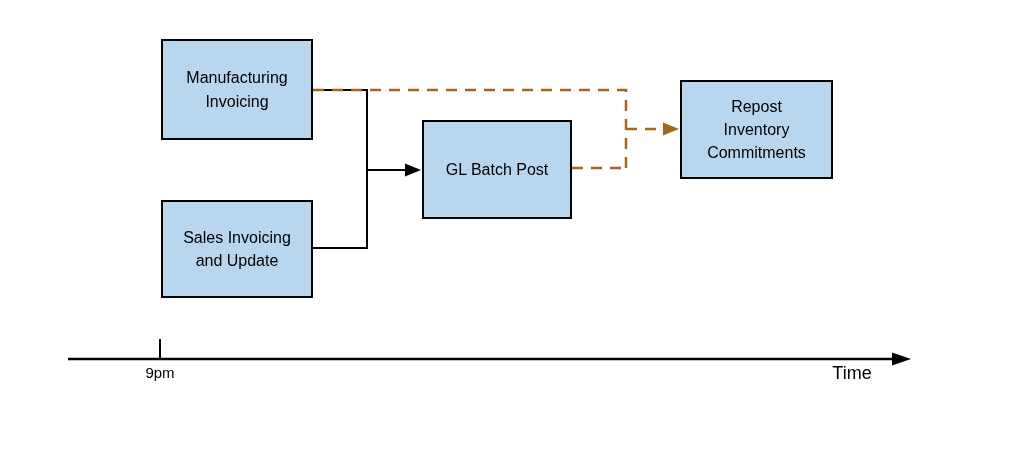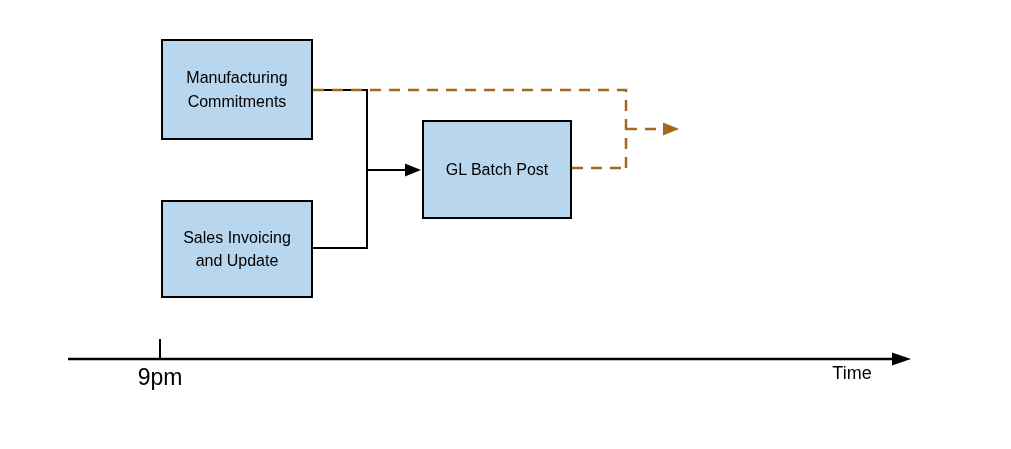--- a/index.html
+++ b/index.html
@@ -37,21 +37,21 @@
     line-height: 1.45;
     color: #000000;
   }
   .node-manufacturing { left: 161px; top: 39px;  width: 152px; height: 101px; }
   .node-sales         { left: 161px; top: 200px; width: 152px; height: 98px;  }
   .node-gl            { left: 422px; top: 120px; width: 150px; height: 99px;  }
   .node-repost        { left: 680px; top: 80px;  width: 153px; height: 99px;  }
   .axis-label {
     position: absolute;
     transform: translateX(-50%);
-    font-size: 23px;
+    font-size: 15px;
     color: #000000;
     white-space: nowrap;
   }
   .label-9pm  { left: 160px; top: 364px; }
   .label-time { left: 852px; top: 363px; font-size: 18px; }
 </style>
 </head>
 <body>
 
 <div class="canvas">
@@ -70,29 +70,34 @@
     <path d="M626 129 H662" fill="none" stroke-width="2.5" stroke-dasharray="11 8" stroke="#A2691D"></path>
     <polygon points="679,129 663,122.5 663,135.5" fill="#A2691D"></polygon>
 
     <path d="M68 359 H892" fill="none" stroke-width="2.5" stroke="#000000"></path>
     <polygon points="911,359 892,352.5 892,365.5" fill="#000000"></polygon>
     <path d="M160 339 V359" fill="none" stroke-width="2" stroke="#000000"></path>
   </svg>
 
   <div class="node node-manufacturing" style="background: rgb(184, 214, 238); border-color: rgb(0, 0, 0);">
     <span class="node-label">Manufacturing
-Commitments</span>
+Invoicing</span>
   </div>
 
   <div class="node node-gl" style="background: rgb(184, 214, 238); border-color: rgb(0, 0, 0);">
     <span class="node-label">GL Batch Post</span>
   </div>
 
   <div class="node node-sales" style="background: rgb(184, 214, 238); border-color: rgb(0, 0, 0);">
     <span class="node-label">Sales Invoicing
 and Update</span>
   </div>
 
+  <div class="node node-repost" style="background: rgb(184, 214, 238); border-color: rgb(0, 0, 0);">
+    <span class="node-label">Repost
+Inventory
+Commitments</span>
+  </div>
 
   <div class="axis-label label-9pm">9pm</div>
   <div class="axis-label label-time">Time</div>
 
 </div>
 
 </body></html>

